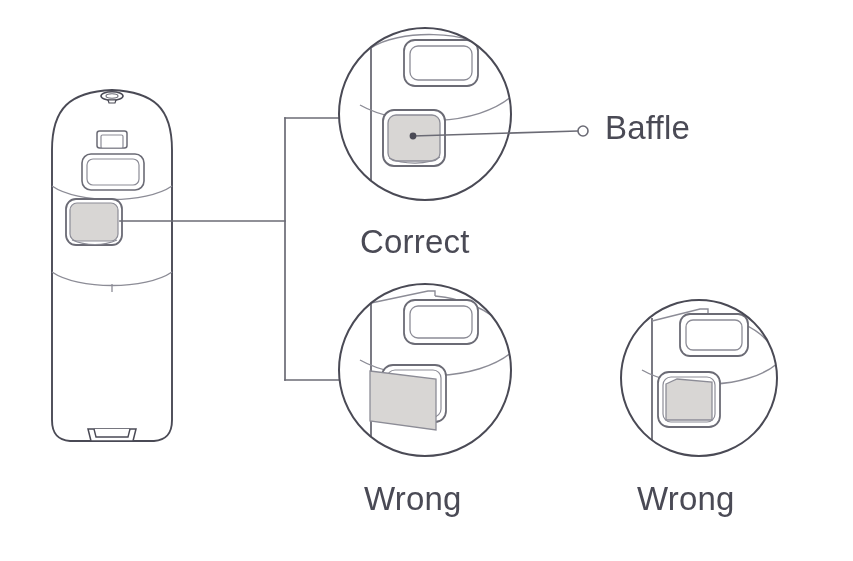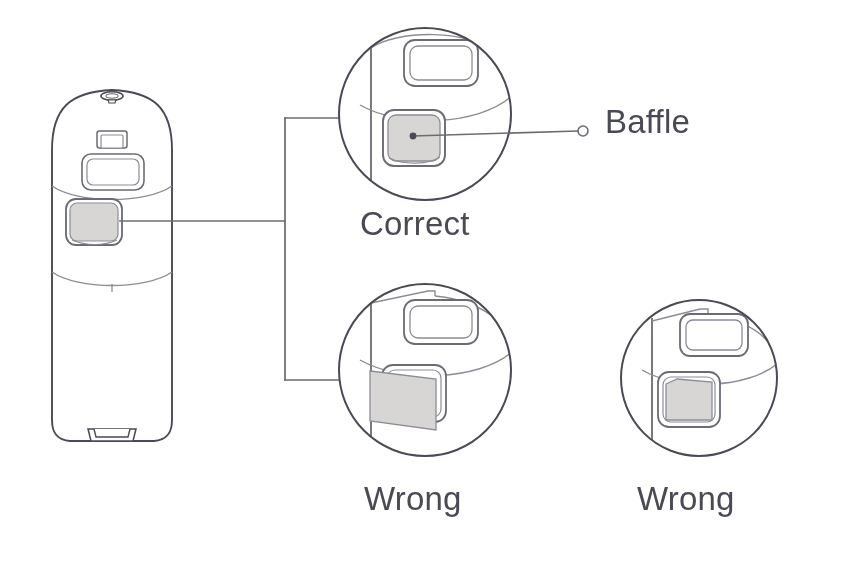--- a/index.html
+++ b/index.html
@@ -27,22 +27,22 @@
   .label-text {
     position: absolute;
     color: #4a4a55;
     font-family: "Liberation Sans", sans-serif;
     font-size: 33px;
     font-weight: 400;
     letter-spacing: 0.2px;
     white-space: nowrap;
     line-height: 1;
   }
-  #label-baffle   { left: 605px; top: 105px; }
-  #label-correct  { left: 360px; top: 207px; text-align: right; }
+  #label-baffle   { left: 605px; top: 111px; }
+  #label-correct  { left: 360px; top: 225px; text-align: right; }
   #label-wrong-1  { left: 364px; top: 482px; }
   #label-wrong-2  { left: 637px; top: 482px; }
 </style>
 </head>
 <body>
 
 <div id="stage">
 
   <svg id="diagram-svg" viewBox="0 0 853 561" xmlns="http://www.w3.org/2000/svg">
 

